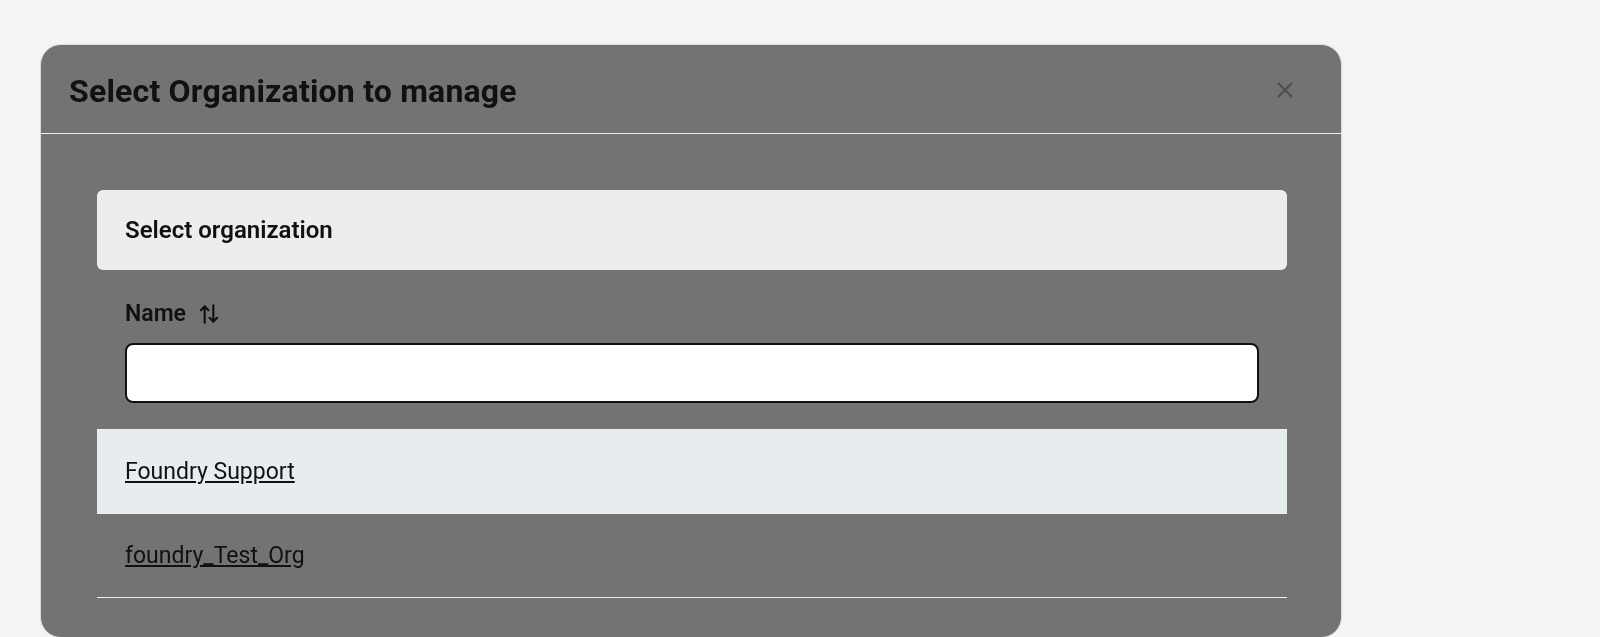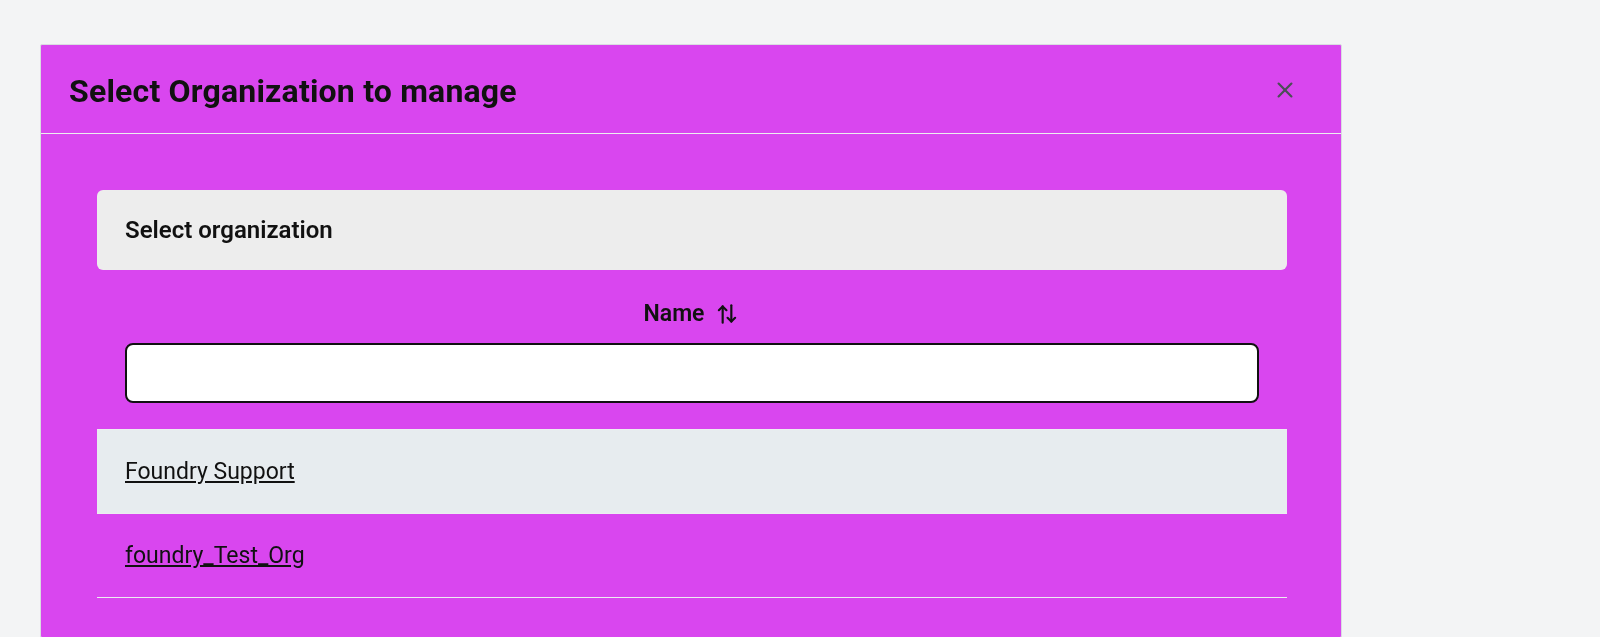--- a/index.html
+++ b/index.html
@@ -14,23 +14,23 @@
       font-family: -apple-system, BlinkMacSystemFont, "Segoe UI", Roboto, "Helvetica Neue", Arial, sans-serif;
       color: #111;
       overflow: hidden;
     }
     .dialog {
       position: absolute;
       left: 40px;
       top: 44px;
       width: 1302px;
       min-height: 594px;
-      background: #d946ef;
+      background: #737373;
       border: 1px solid #d9dde1;
-      border-radius: 2px;
+      border-radius: 21px;
       overflow: hidden;
     }
     .dialog-header {
       display: flex;
       align-items: center;
       justify-content: space-between;
       padding: 26px 36px 22px 28px;
       border-bottom: 1px solid #eceef0;
     }
     .dialog-title {
@@ -66,21 +66,20 @@
     }
     .section-header-text {
       font-size: 24px;
       font-weight: 600;
     }
     .column-row {
       display: flex;
       align-items: center;
       padding: 30px 28px 16px 28px;
       gap: 10px;
-      justify-content: center;
     }
     .column-label {
       font-size: 23px;
       font-weight: 600;
     }
     .sort-icon {
       display: inline-flex;
       align-items: center;
       color: #111;
       cursor: pointer;

